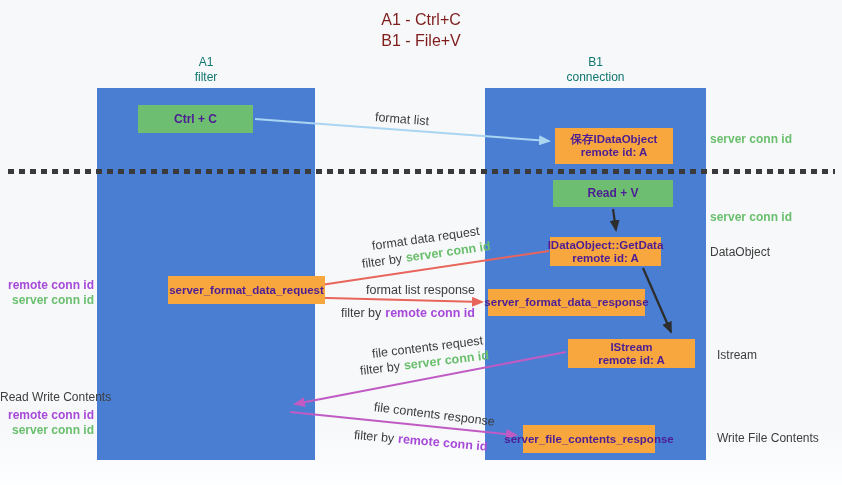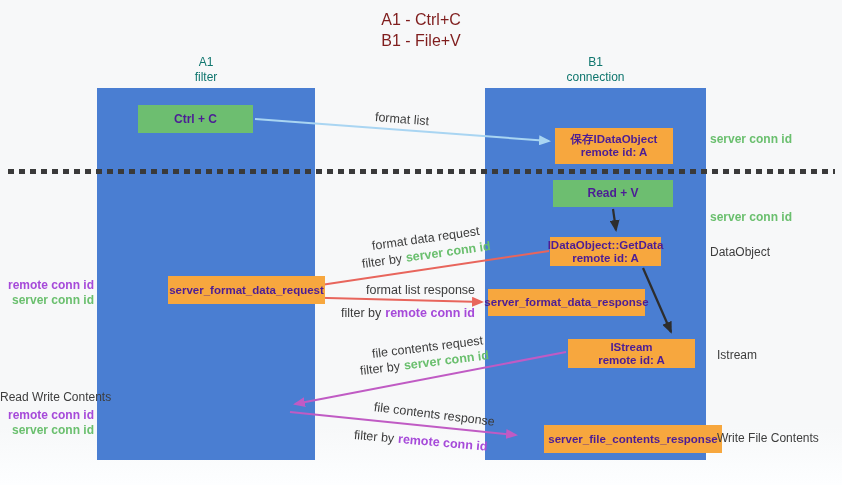--- a/index.html
+++ b/index.html
@@ -33,21 +33,21 @@
   .node.green  { background:#6dbe70; font-size:12px; }
 
   .n-ctrl-c   { left:138px; top:105px; width:115px; height:28px; }
   .n-saveobj  { left:555px; top:128px; width:118px; height:36px; }
   .n-ctrl-v   { left:553px; top:180px; width:120px; height:27px; }
   .n-getdata  { left:550px; top:237px; width:111px; height:29px; }
   .n-sfdreq   { left:130px; top:276px; width:157px; height:28px;margin-left:38px; }
   .n-sfdres   { left:488px; top:289px; width:157px; height:27px; }
   .n-istream  { left:568px; top:339px; width:127px; height:29px; }
   .n-sfcreq   { left:128px; top:392px; width:160px; height:28px; }
-  .n-sfcres   { left:544px; top:425px; width:178px; height:28px; }
+  .n-sfcres   { left:523px; top:425px; width:132px; height:28px; }
 
   .side { position:absolute; font-size:12px; z-index:3; white-space:nowrap; }
   .bold-green  { color:#6abf6e; font-weight:bold; }
   .bold-purple { color:#a64ad9; font-weight:bold; }
   .dark { color:#3d3d3d; }
 
   .left-col { position:absolute; left:0; width:94px; text-align:right; z-index:3;
               font-size:12px; line-height:14.5px; white-space:nowrap; }
 
   .arrow-label { position:absolute; z-index:3; font-size:12.5px; color:#3d3d3d;

